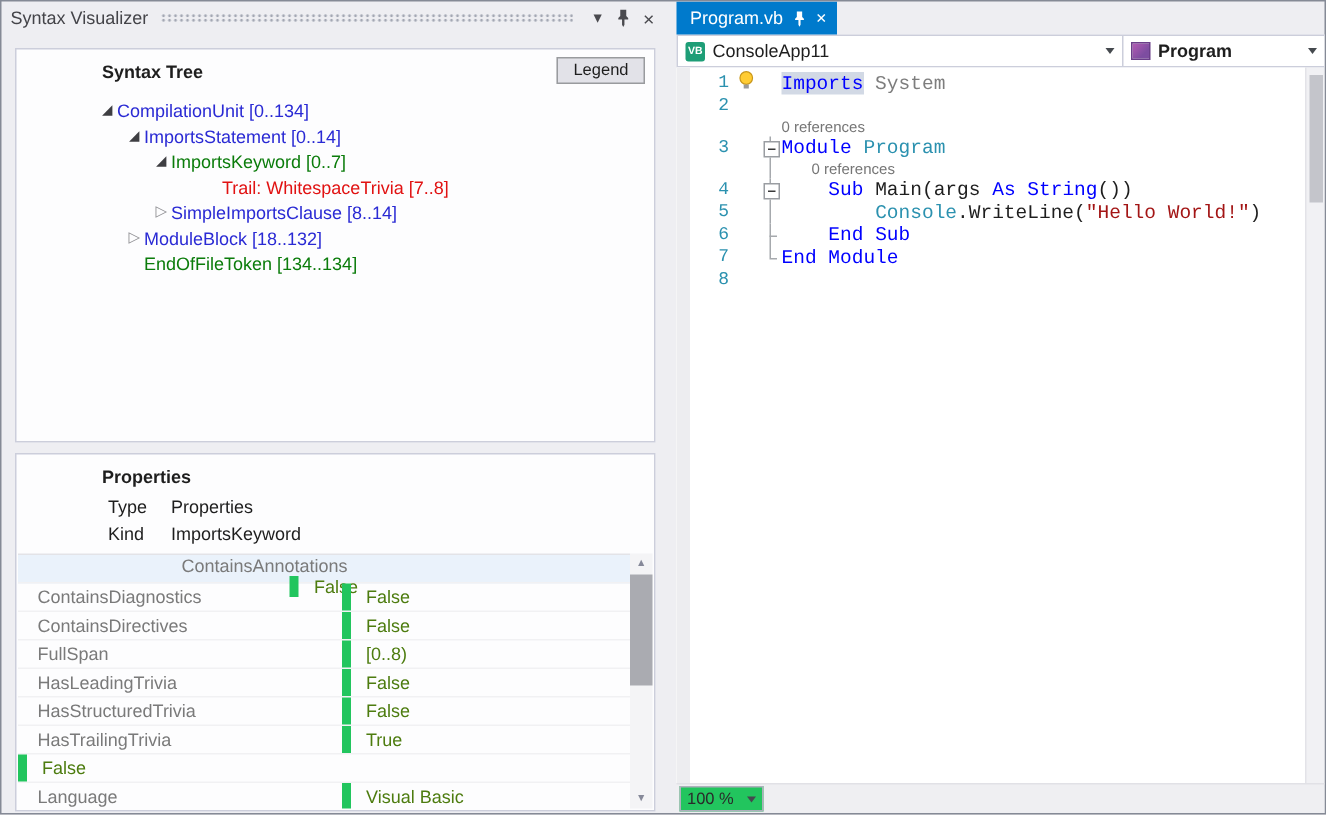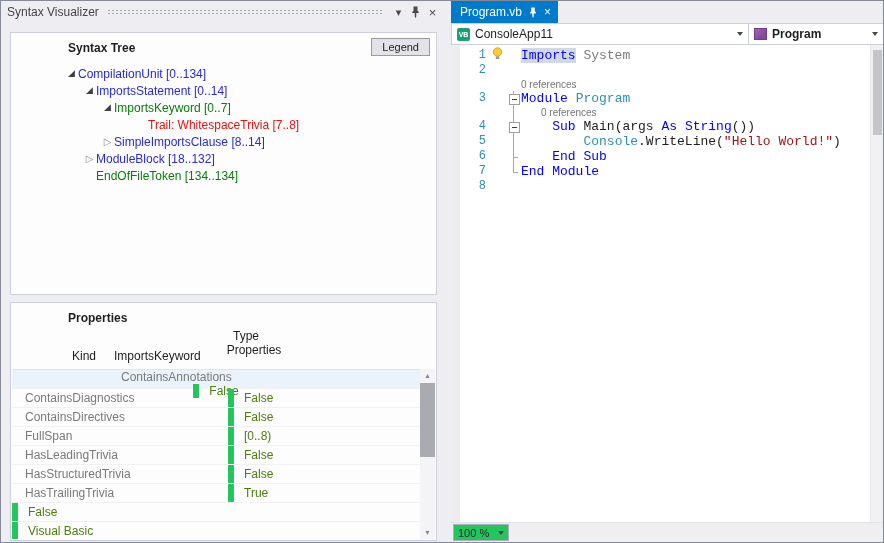--- a/index.html
+++ b/index.html
@@ -132,21 +132,21 @@
         </div>
         <div class="trow lvl1">
           <span class="exp"></span>
           <span class="n-green">EndOfFileToken [134..134]</span>
         </div>
       </div>
     </div>
 
     <div class="groupbox box-props">
       <div class="group-title">Properties</div>
-      <div class="meta" style="margin-top:4px;flex-direction:column;">
+      <div class="meta" style="margin-top:4px;">
         <span class="meta-label">Type</span>
         <span>Properties</span>
       </div>
       <div class="meta">
         <span class="meta-label">Kind</span>
         <span>ImportsKeyword</span>
       </div>
       <div class="pgrid">
         <div class="prow sel">
             <span class="pname">ContainsAnnotations</span>
@@ -173,20 +173,21 @@
             <span class="pval">False</span>
           </div>
         <div class="prow">
             <span class="pname">HasTrailingTrivia</span>
             <span class="pval">True</span>
           </div>
         <div class="prow">
             <span class="pval">False</span>
           </div>
         <div class="prow">
+            <span class="pname">Language</span>
             <span class="pval">Visual Basic</span>
           </div>
       </div>
       <div class="pscroll">
         <span class="sarrow">▲</span>
         <span class="sthumb"></span>
         <span class="sarrow down">▼</span>
       </div>
     </div>
   </div>

